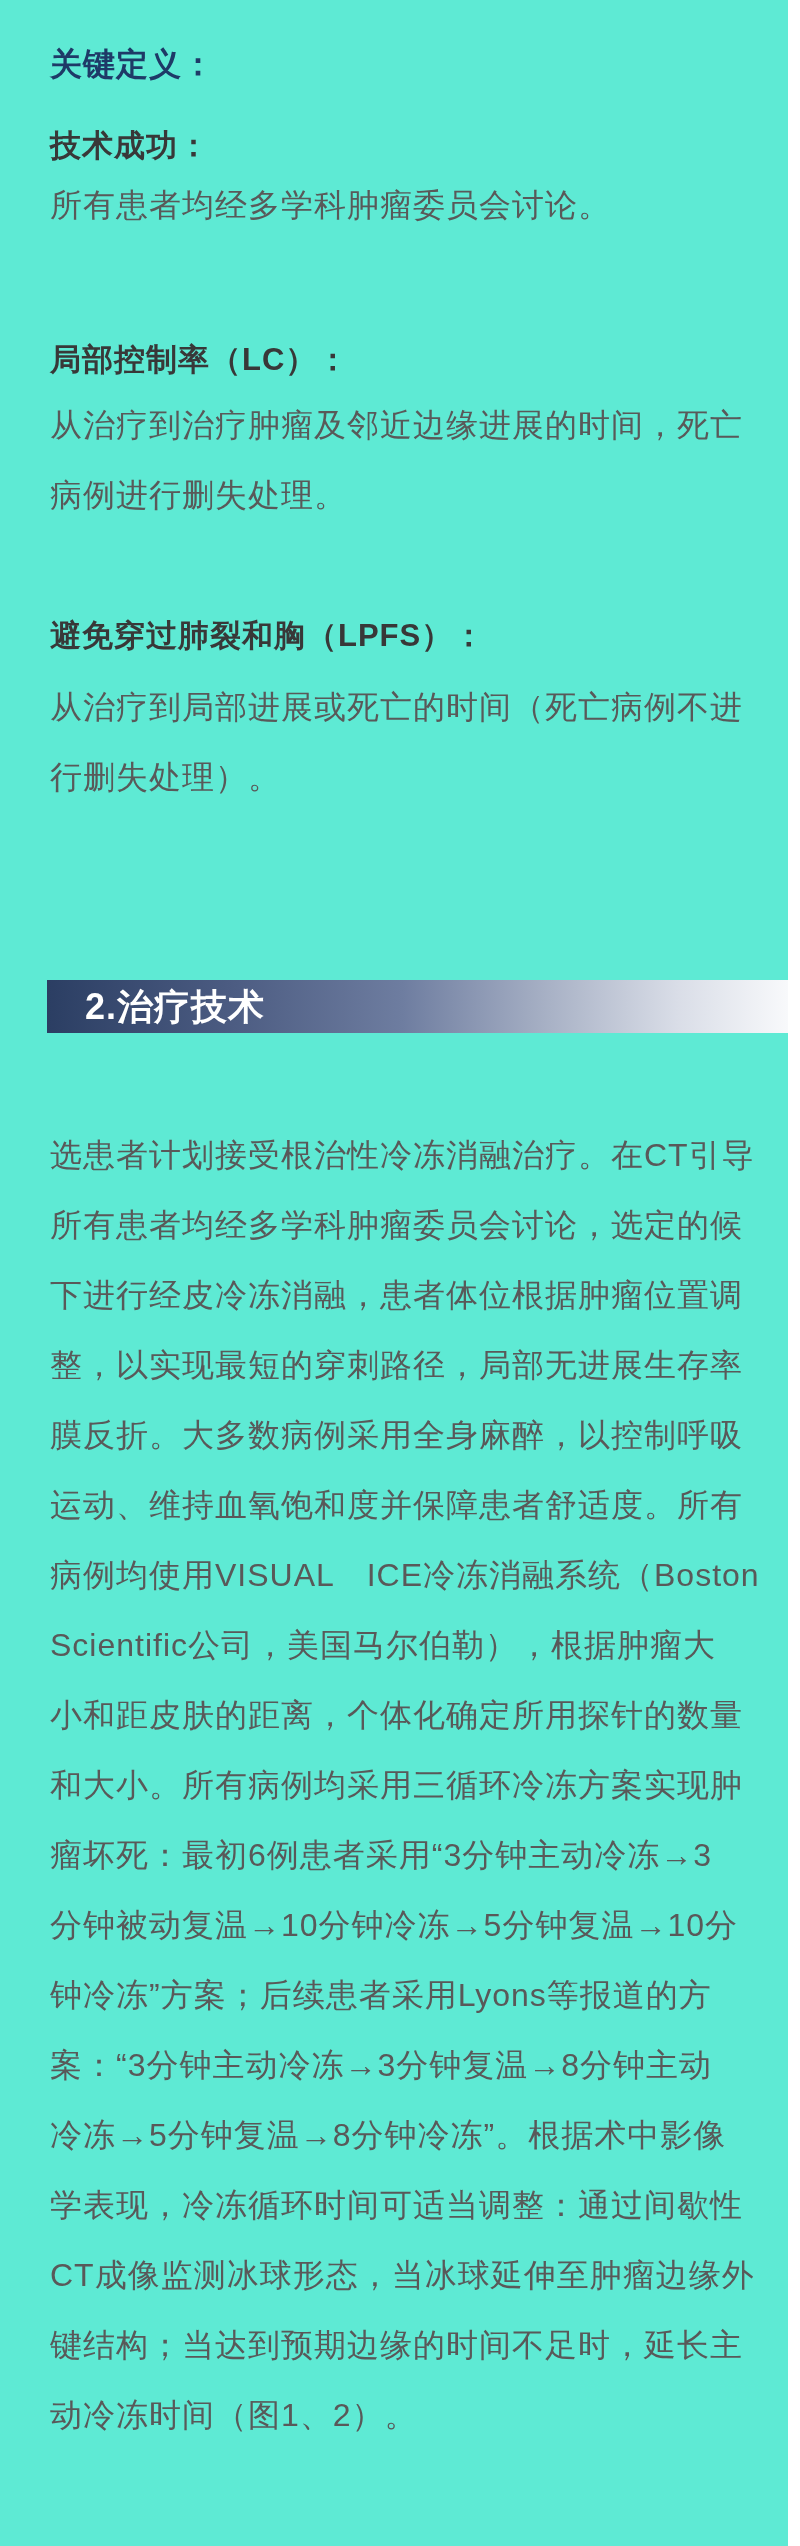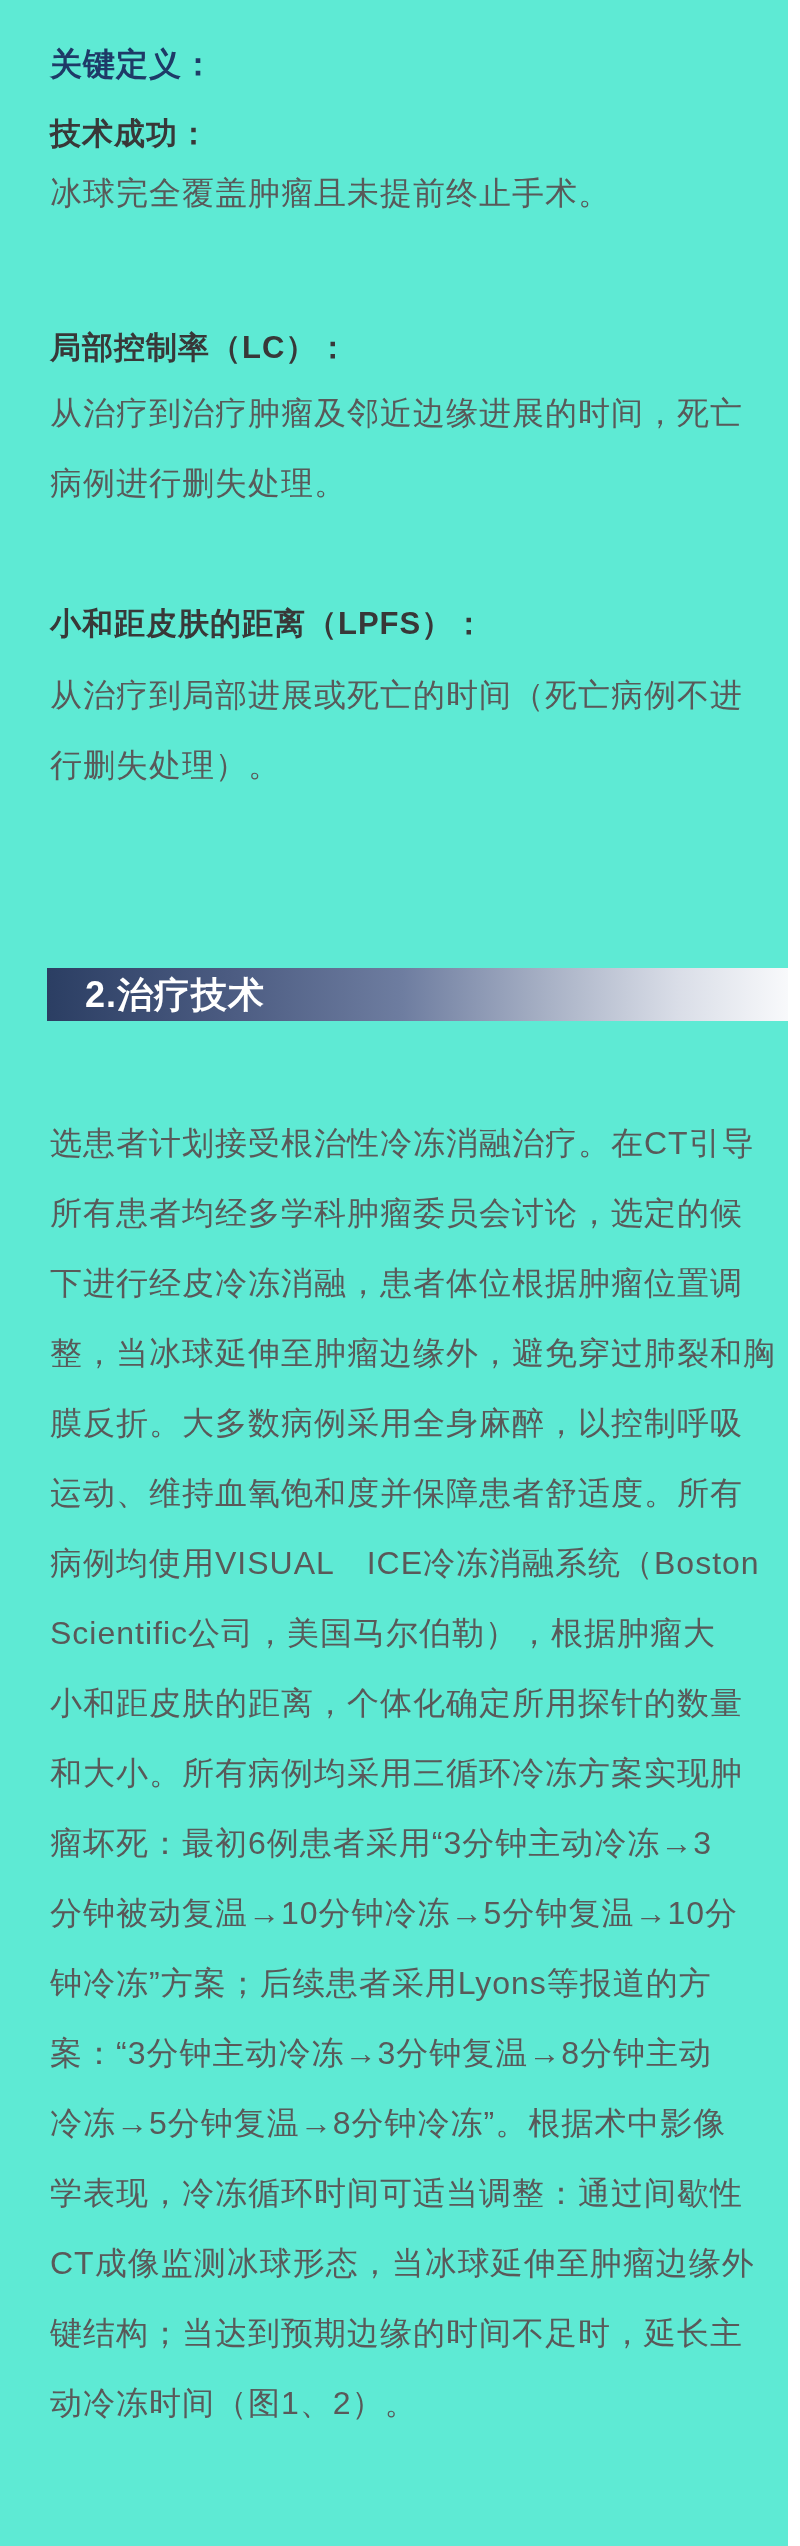--- a/index.html
+++ b/index.html
@@ -28,21 +28,21 @@
     letter-spacing: 1px;
   }
   .def-term {
     margin: 0;
     font-size: 31px;
     line-height: 44px;
     font-weight: bold;
     color: #383838;
     letter-spacing: 1px;
   }
-  .mt-term1 { margin-top: 24px; }
+  .mt-term1 { margin-top: 36px; }
   .mt-term2 { margin-top: 98px; }
   .mt-term3 { margin-top: 84px; }
   .def-body { margin: 0; }
   .mt-body1 { margin-top: 2px; }
   .mt-body2 { margin-top: 8px; }
   .mt-body3 { margin-top: 14px; }
   .def-line, .para-line {
     font-size: 32px;
     line-height: 70px;
     color: #595959;
@@ -70,44 +70,44 @@
 </style>
 </head>
 <body>
 
 <div class="page">
 
   <h1 class="kd-title">关键定义：</h1>
 
   <h2 class="def-term mt-term1">技术成功：</h2>
   <div class="def-body mt-body1">
-      <div class="def-line">冰球完全覆盖肿瘤且未提前终止手术。</div>
+      <div class="def-line">所有患者均经多学科肿瘤委员会讨论。</div>
     </div>
 
   <h2 class="def-term mt-term2">局部控制率（LC）：</h2>
   <div class="def-body mt-body2">
       <div class="def-line">从治疗到治疗肿瘤及邻近边缘进展的时间，死亡</div>
       <div class="def-line">病例进行删失处理。</div>
     </div>
 
-  <h2 class="def-term mt-term3">小和距皮肤的距离（LPFS）：</h2>
+  <h2 class="def-term mt-term3">避免穿过肺裂和胸（LPFS）：</h2>
   <div class="def-body mt-body3">
       <div class="def-line">从治疗到局部进展或死亡的时间（死亡病例不进</div>
       <div class="def-line">行删失处理）。</div>
     </div>
 
   <div class="section-bar">
     <span class="section-bar-label">2.治疗技术</span>
   </div>
 
   <div class="para">
       <div class="para-line">选患者计划接受根治性冷冻消融治疗。在CT引导</div>
       <div class="para-line">所有患者均经多学科肿瘤委员会讨论，选定的候</div>
       <div class="para-line">下进行经皮冷冻消融，患者体位根据肿瘤位置调</div>
-      <div class="para-line">整，当冰球延伸至肿瘤边缘外，避免穿过肺裂和胸</div>
+      <div class="para-line">整，以实现最短的穿刺路径，局部无进展生存率</div>
       <div class="para-line">膜反折。大多数病例采用全身麻醉，以控制呼吸</div>
       <div class="para-line">运动、维持血氧饱和度并保障患者舒适度。所有</div>
       <div class="para-line">病例均使用VISUAL　ICE冷冻消融系统（Boston</div>
       <div class="para-line">Scientific公司，美国马尔伯勒），根据肿瘤大</div>
       <div class="para-line">小和距皮肤的距离，个体化确定所用探针的数量</div>
       <div class="para-line">和大小。所有病例均采用三循环冷冻方案实现肿</div>
       <div class="para-line">瘤坏死：最初6例患者采用“3分钟主动冷冻→3</div>
       <div class="para-line">分钟被动复温→10分钟冷冻→5分钟复温→10分</div>
       <div class="para-line">钟冷冻”方案；后续患者采用Lyons等报道的方</div>
       <div class="para-line">案：“3分钟主动冷冻→3分钟复温→8分钟主动</div>

